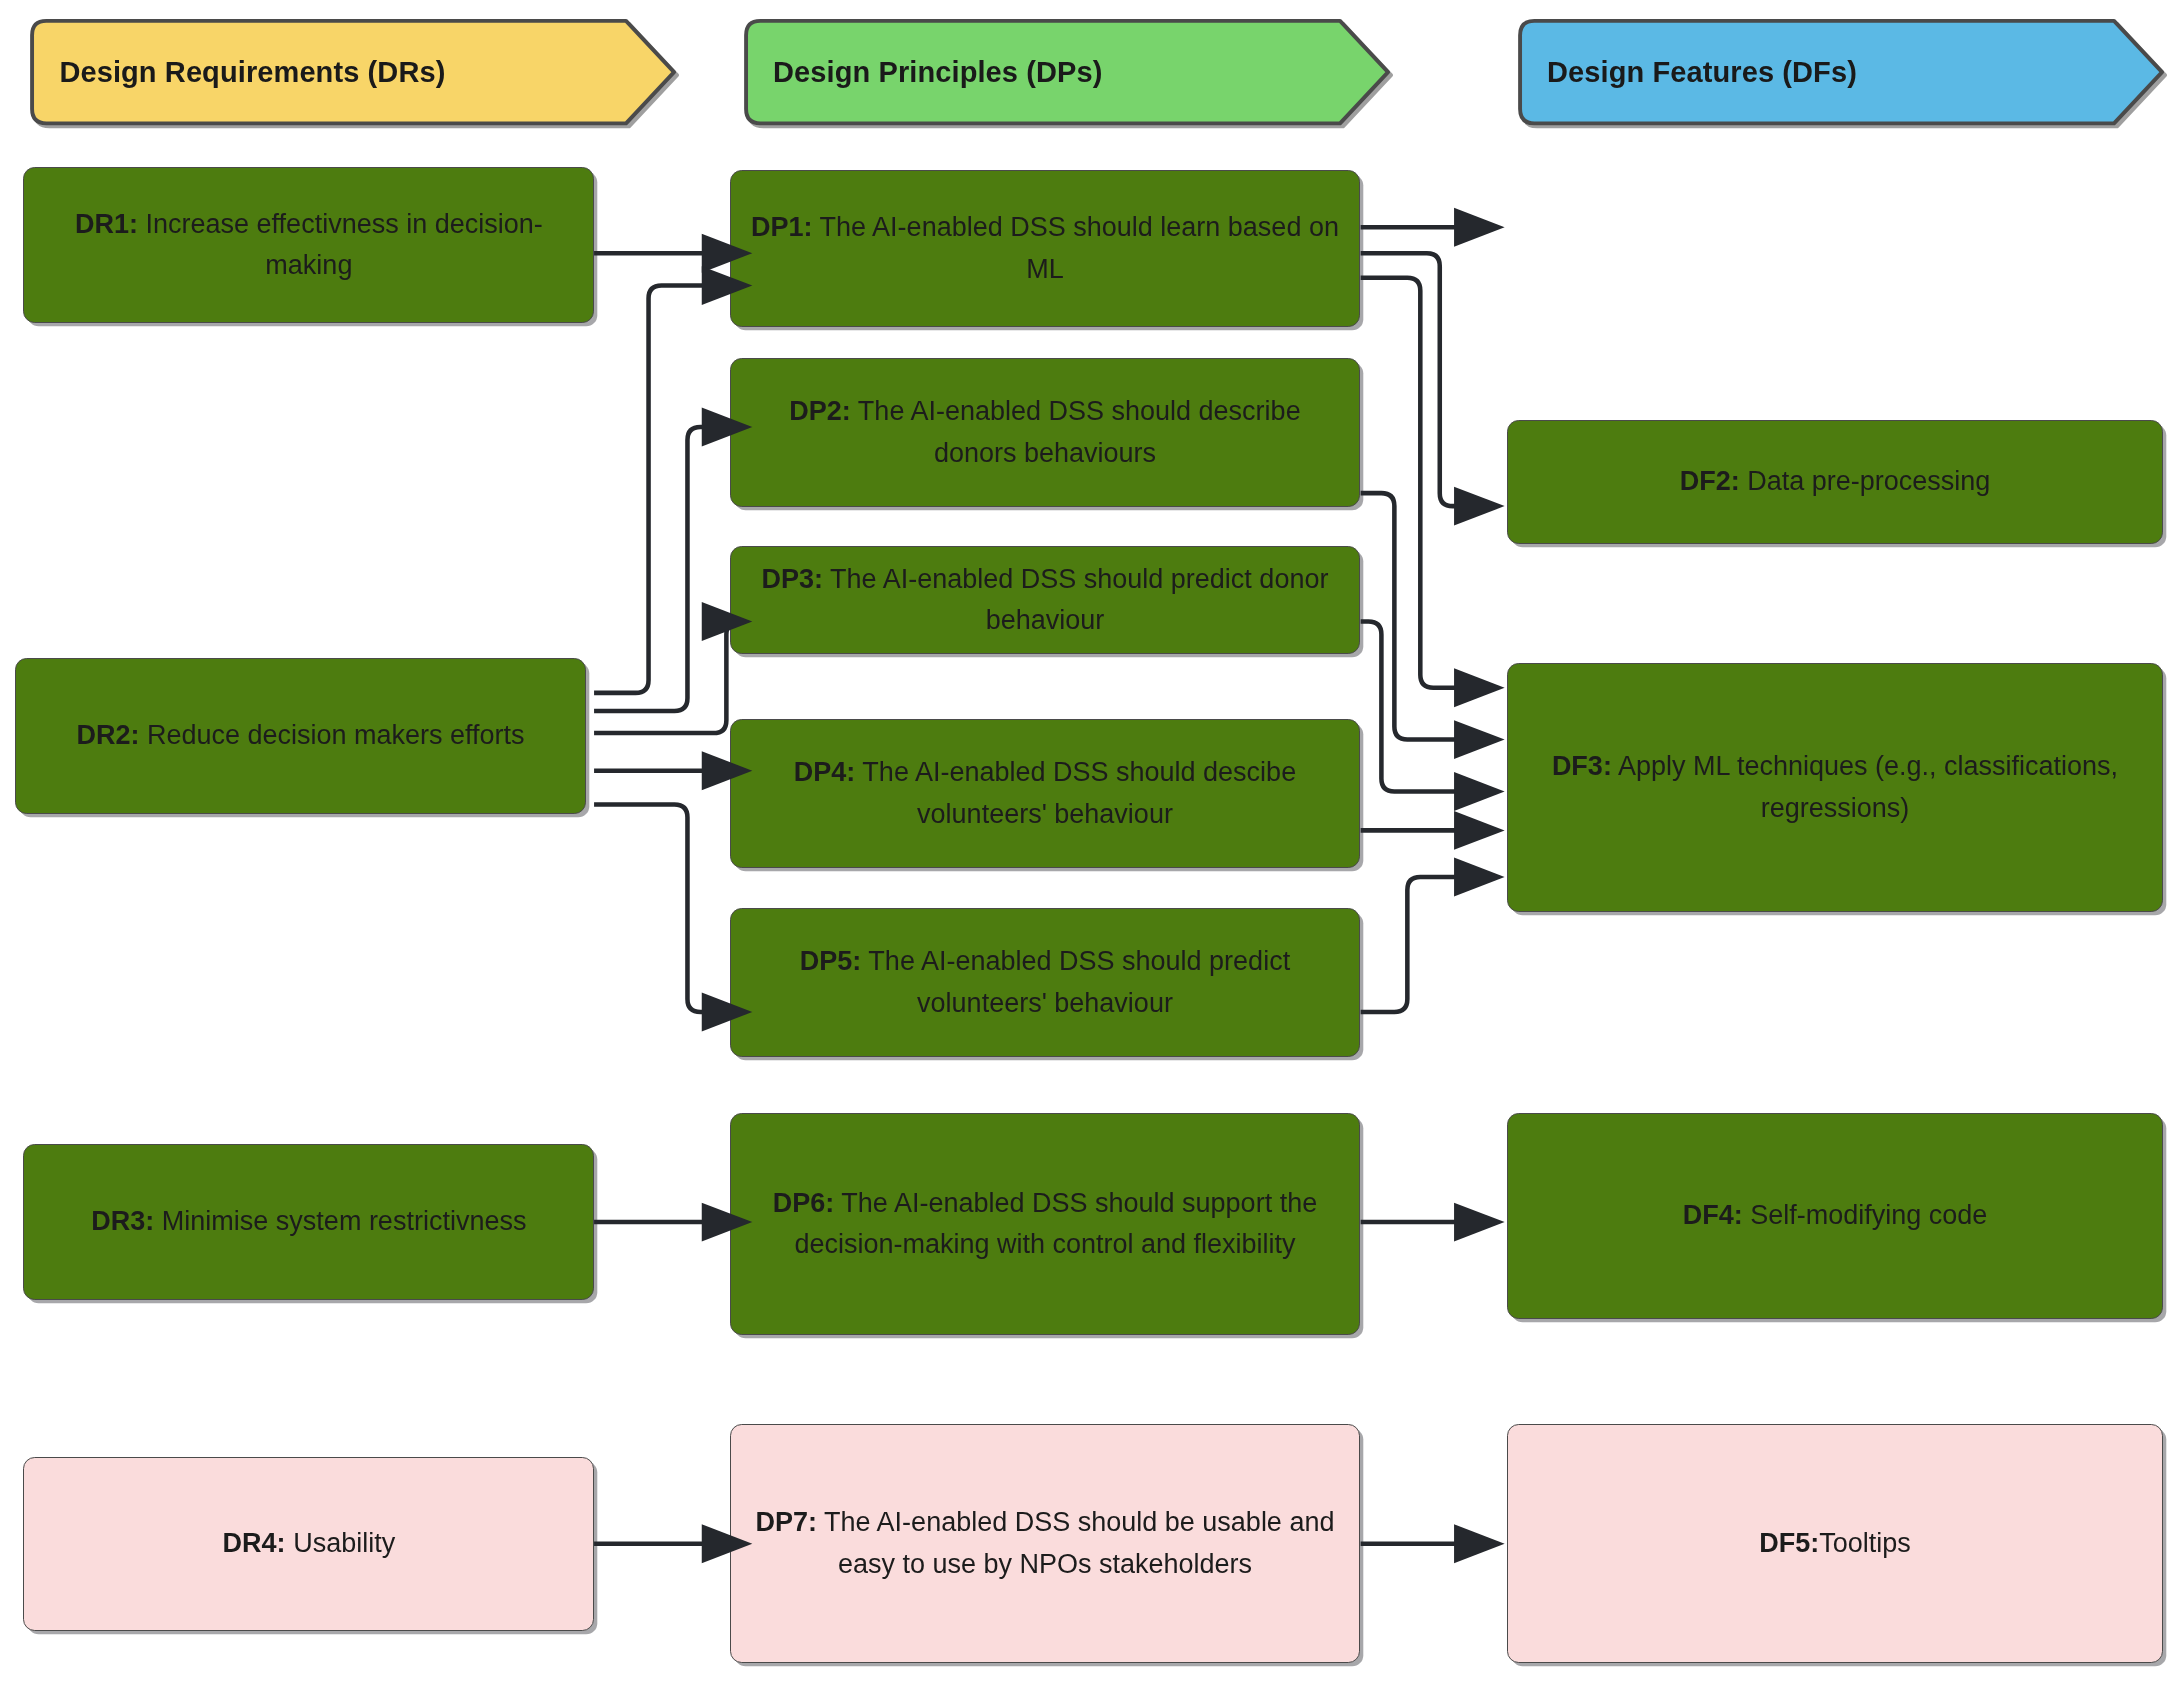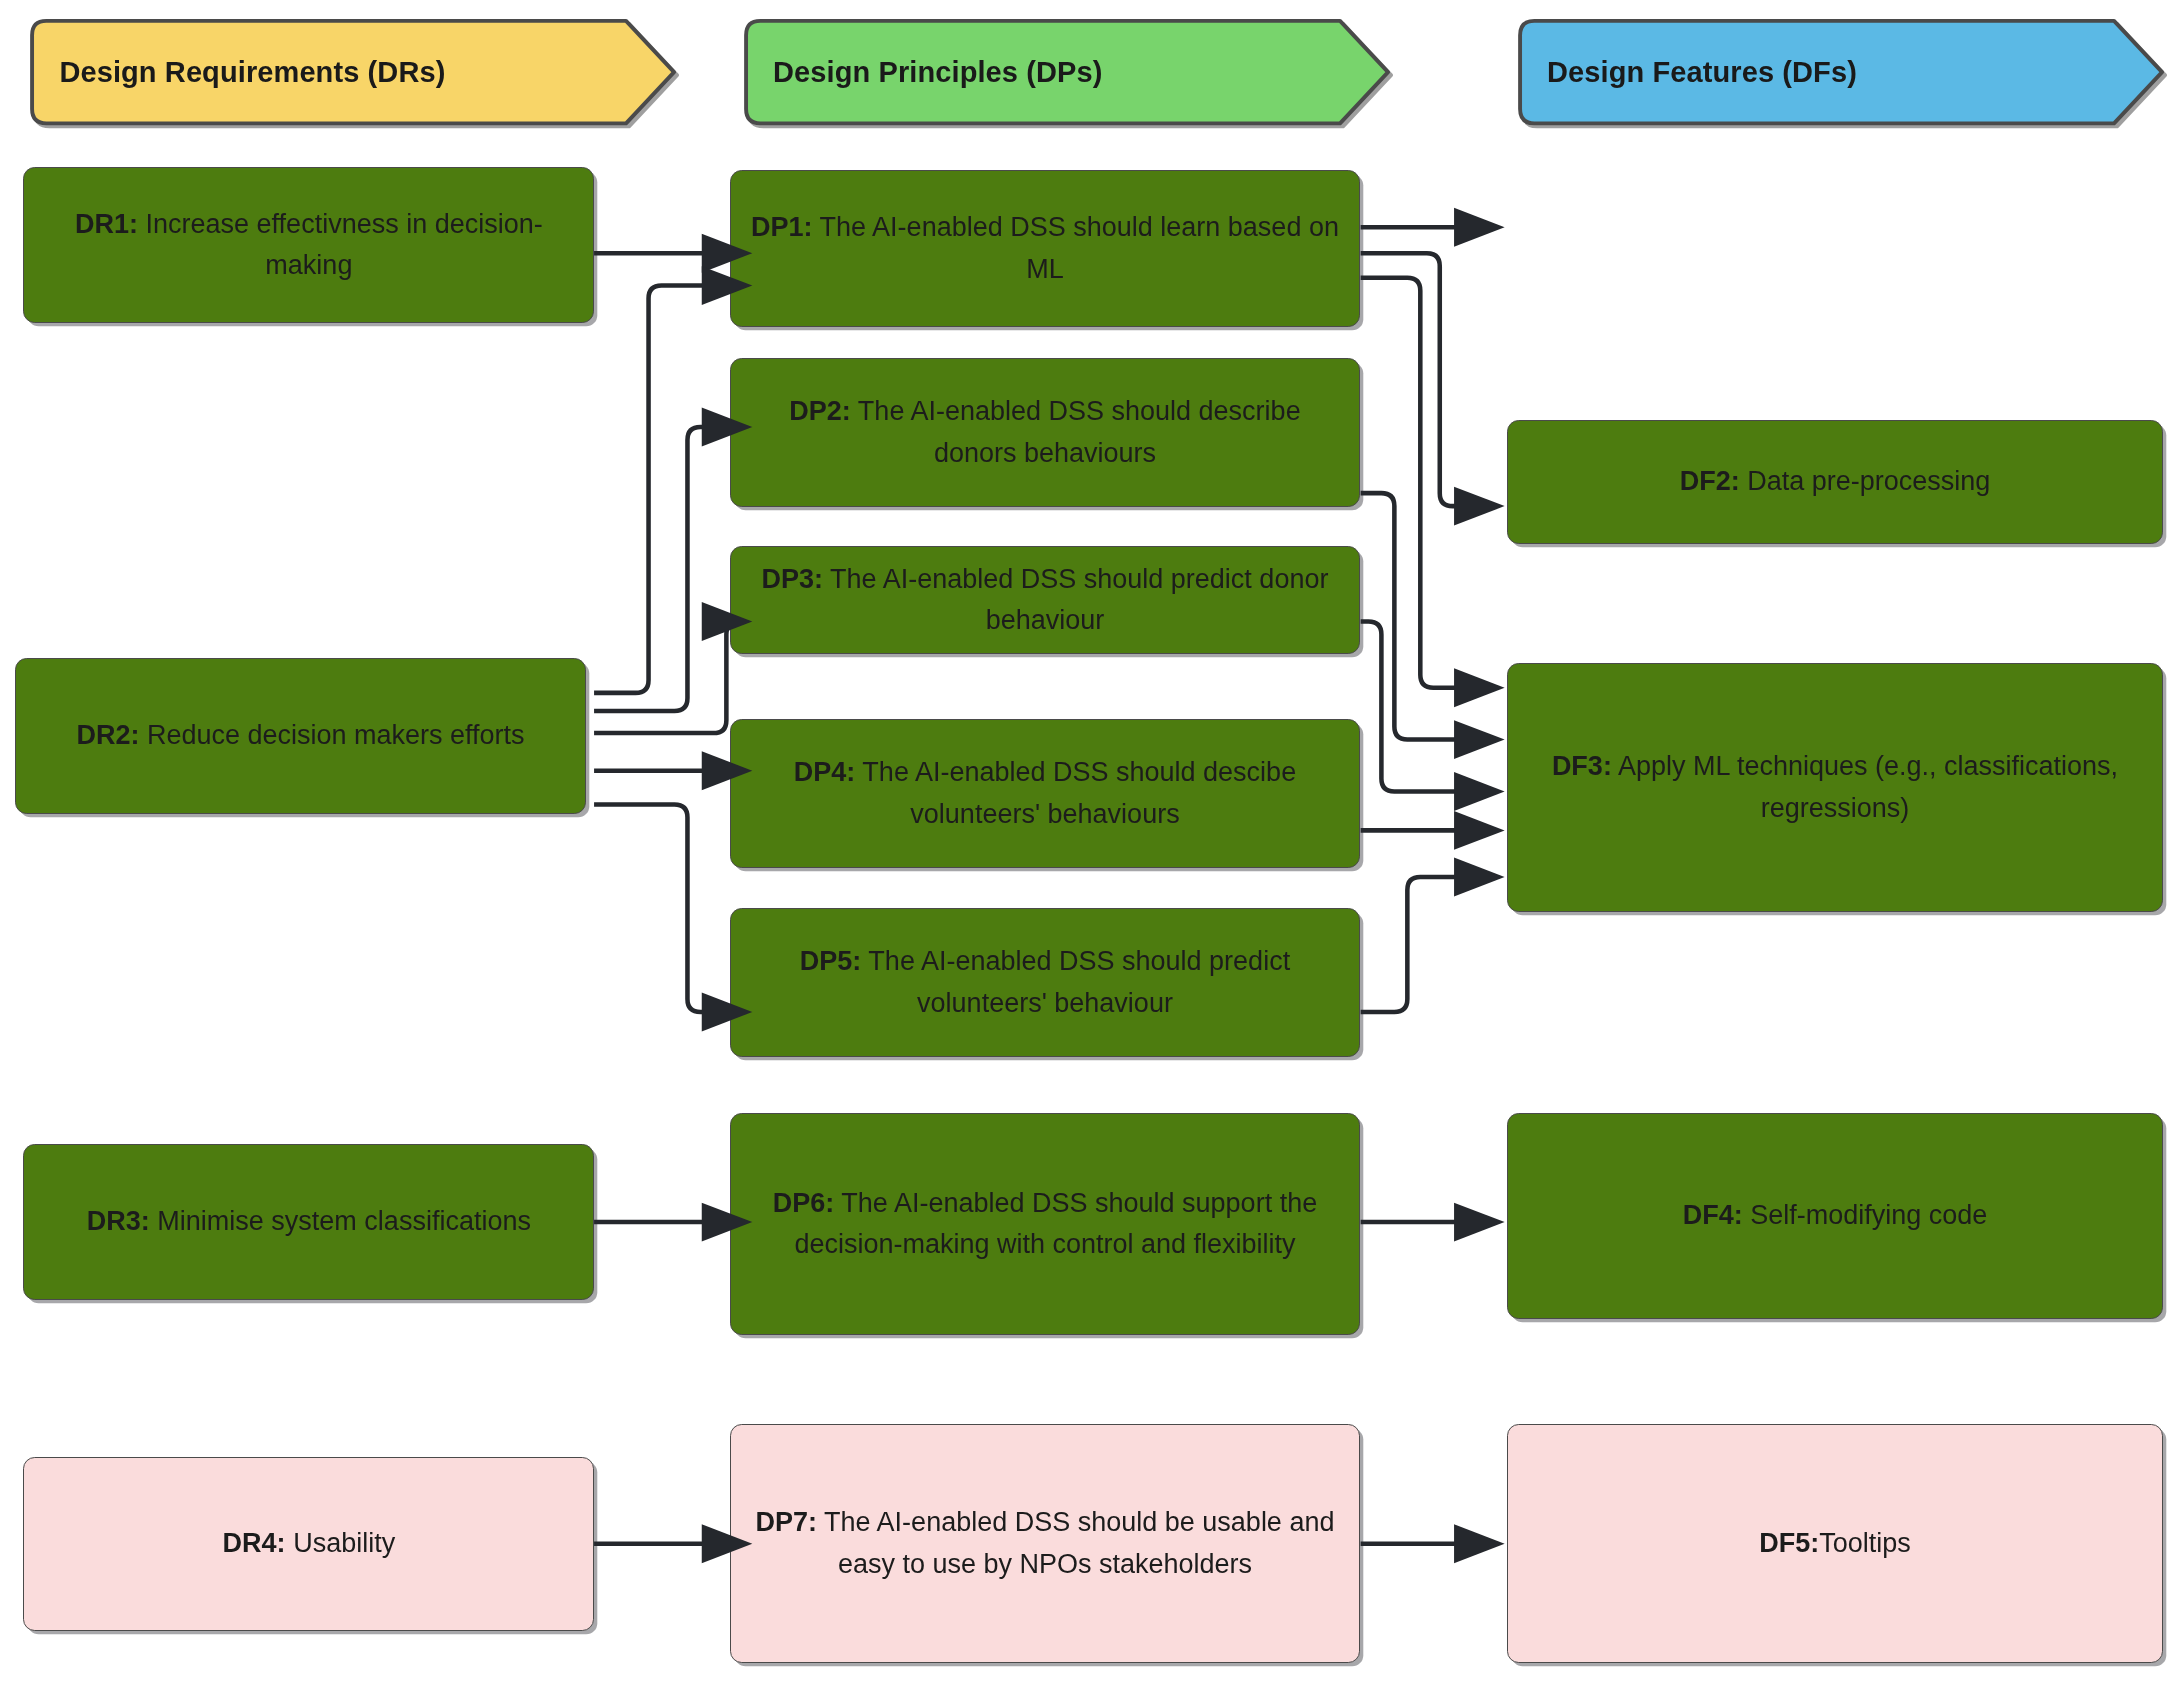--- a/index.html
+++ b/index.html
@@ -211,21 +211,21 @@
   </div>
 
   <div class="node" style="left:15px; top:658px; width:571px; height:156px;">
     <span class="node-text">
       <b>DR2:</b><span> Reduce decision makers efforts</span>
     </span>
   </div>
 
   <div class="node" style="left:23.4px; top:1144px; width:571px; height:156px;">
     <span class="node-text">
-      <b>DR3:</b><span> Minimise system classifications</span>
+      <b>DR3:</b><span> Minimise system restrictivness</span>
     </span>
   </div>
 
   <div class="node pink" style="left:23.4px; top:1457px; width:571px; height:174px;">
     <span class="node-text">
       <b>DR4:</b><span> Usability</span>
     </span>
   </div>
 
   <div class="node" style="left:730px; top:170px; width:630px; height:157px;">
@@ -241,21 +241,21 @@
   </div>
 
   <div class="node" style="left:730px; top:546px; width:630px; height:108px;">
     <span class="node-text">
       <b>DP3:</b><span> The AI-enabled DSS should predict donor behaviour</span>
     </span>
   </div>
 
   <div class="node" style="left:730px; top:719px; width:630px; height:149px;">
     <span class="node-text">
-      <b>DP4:</b><span> The AI-enabled DSS should descibe volunteers' behaviours</span>
+      <b>DP4:</b><span> The AI-enabled DSS should descibe volunteers' behaviour</span>
     </span>
   </div>
 
   <div class="node" style="left:730px; top:908px; width:630px; height:149px;">
     <span class="node-text">
       <b>DP5:</b><span> The AI-enabled DSS should predict volunteers' behaviour</span>
     </span>
   </div>
 
   <div class="node" style="left:730px; top:1113px; width:630px; height:222px;">

